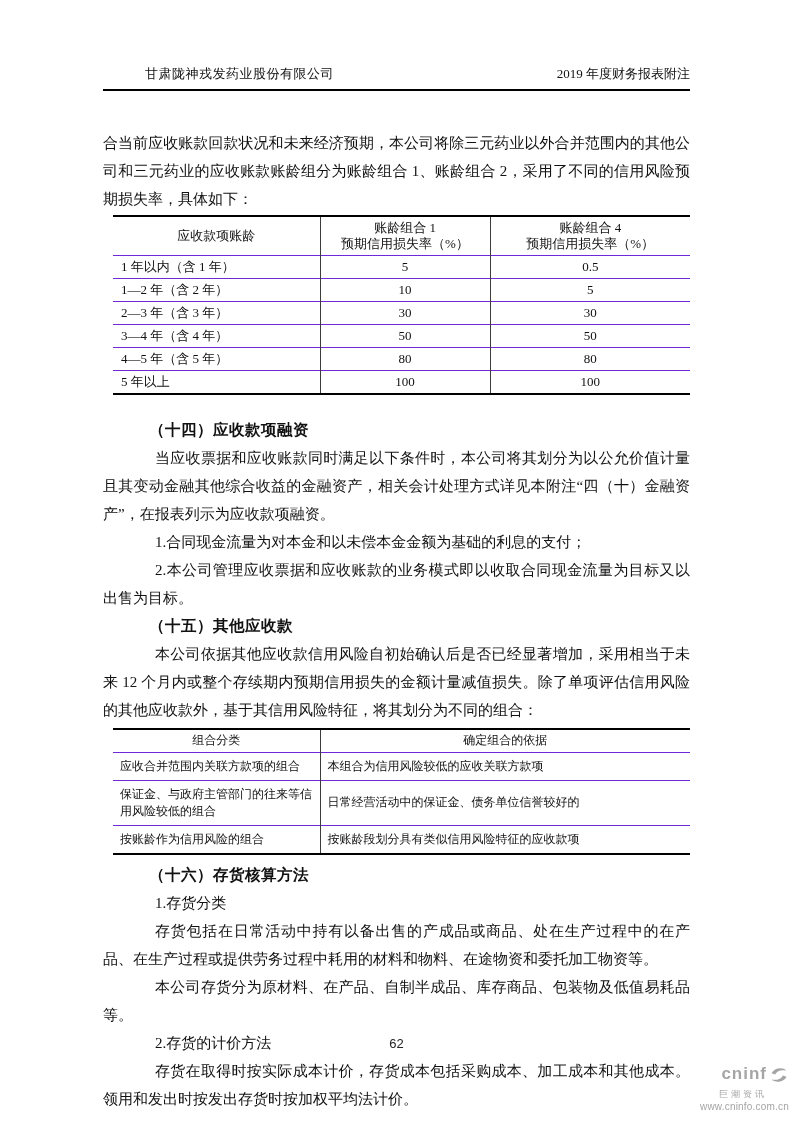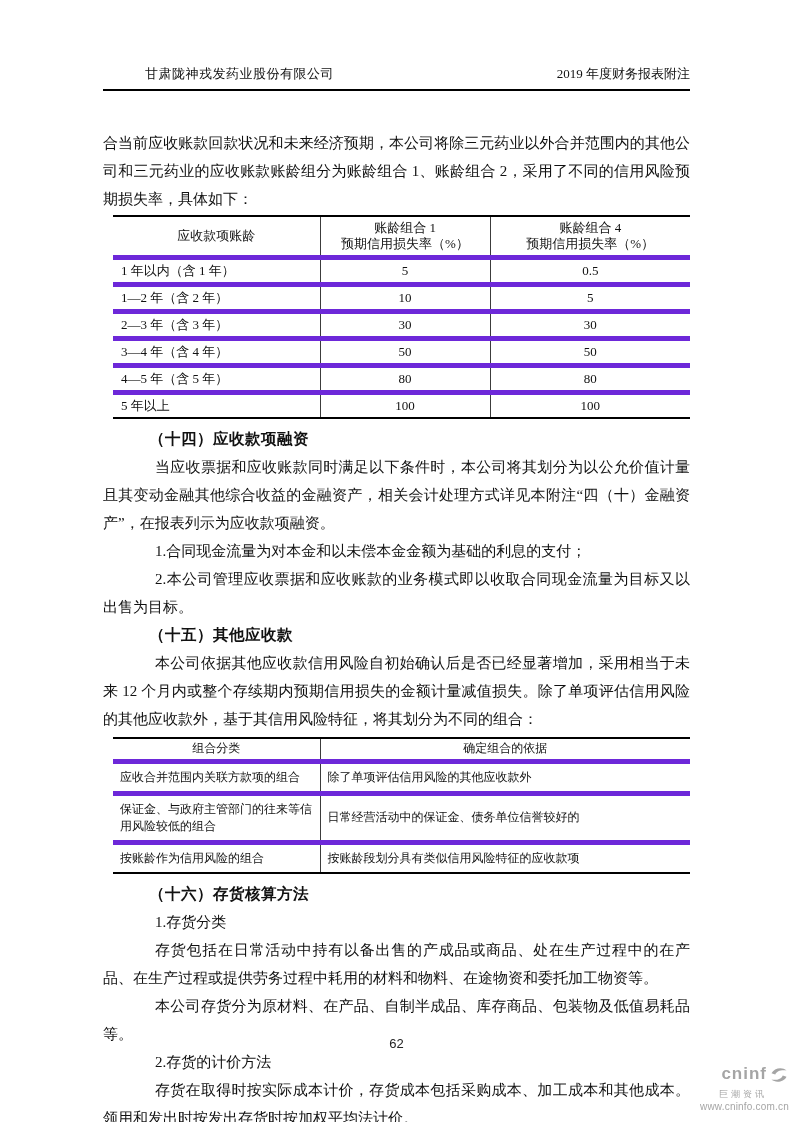--- a/index.html
+++ b/index.html
@@ -36,40 +36,40 @@
   .para.no-indent { text-indent: 0; }
   .first-para { margin-top: 38px; }
   .section-heading {
     font-family: "Liberation Sans", "DejaVu Sans", sans-serif;
     font-weight: 700;
     font-size: 15.5px;
     line-height: 28px;
     text-indent: 46px;
     letter-spacing: 0.5px;
   }
-  .mt6 { margin-top: 6px; }
+  .mt6 { margin-top: 21px; }
   .mt4 { margin-top: 4px; }
   
   table.doc-table {
     border-collapse: collapse;
     table-layout: fixed;
     width: 577px;
     margin: 2px 0 6px 10px;
     border-top: 2.5px solid #000;
     border-bottom: 2.5px solid #000;
     font-size: 13px;
     color: #111;
   }
   table.doc-table td, table.doc-table th {
     font-weight: normal;
     vertical-align: middle;
     padding: 2px 6px;
   }
   table.doc-table td + td, table.doc-table th + th { border-left: 1px solid #3c3c3c; }
-  table.doc-table tr + tr td { border-top: 5px solid #6d28d9; }
+  table.doc-table tr + tr td { border-top: 1px solid #6d28d9; }
   table.aging th { text-align: center; line-height: 16px; padding: 3px 4px; }
   table.aging td.lbl { text-align: left; height: 23px; padding-left: 8px; }
   table.aging td.num { text-align: center; height: 23px; }
   table.aging col.c1 { width: 207px; }
   table.aging col.c2 { width: 170px; }
   table.aging col.c3 { width: 200px; }
   table.portfolio { font-size: 12px; margin-top: 4px; }
   table.portfolio col.c1 { width: 207px; }
   table.portfolio th { text-align: center; height: 23px; line-height: 15px; }
   table.portfolio td { text-align: left; line-height: 17px; padding: 5px 5px 5px 7px; }
@@ -184,21 +184,21 @@
           <col class="c1">
           <col class="c2">
         </colgroup>
       <tbody>
           <tr>
         <th>组合分类</th>
         <th>确定组合的依据</th>
       </tr>
       <tr>
         <td>应收合并范围内关联方款项的组合</td>
-        <td>除了单项评估信用风险的其他应收款外</td>
+        <td>本组合为信用风险较低的应收关联方款项</td>
       </tr>
       <tr>
         <td>保证金、与政府主管部门的往来等信用风险较低的组合</td>
         <td>日常经营活动中的保证金、债务单位信誉较好的</td>
       </tr>
       <tr>
         <td>按账龄作为信用风险的组合</td>
         <td>按账龄段划分具有类似信用风险特征的应收款项</td>
       </tr>
     </tbody>

